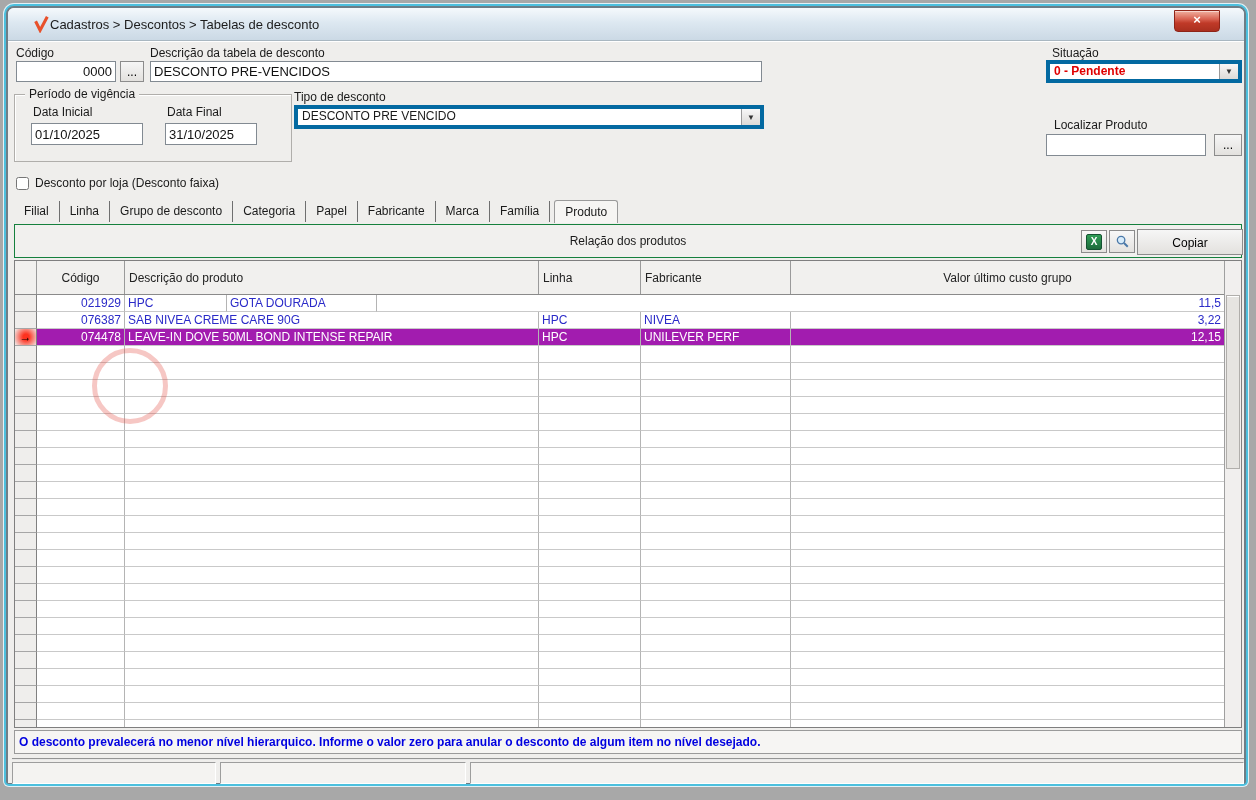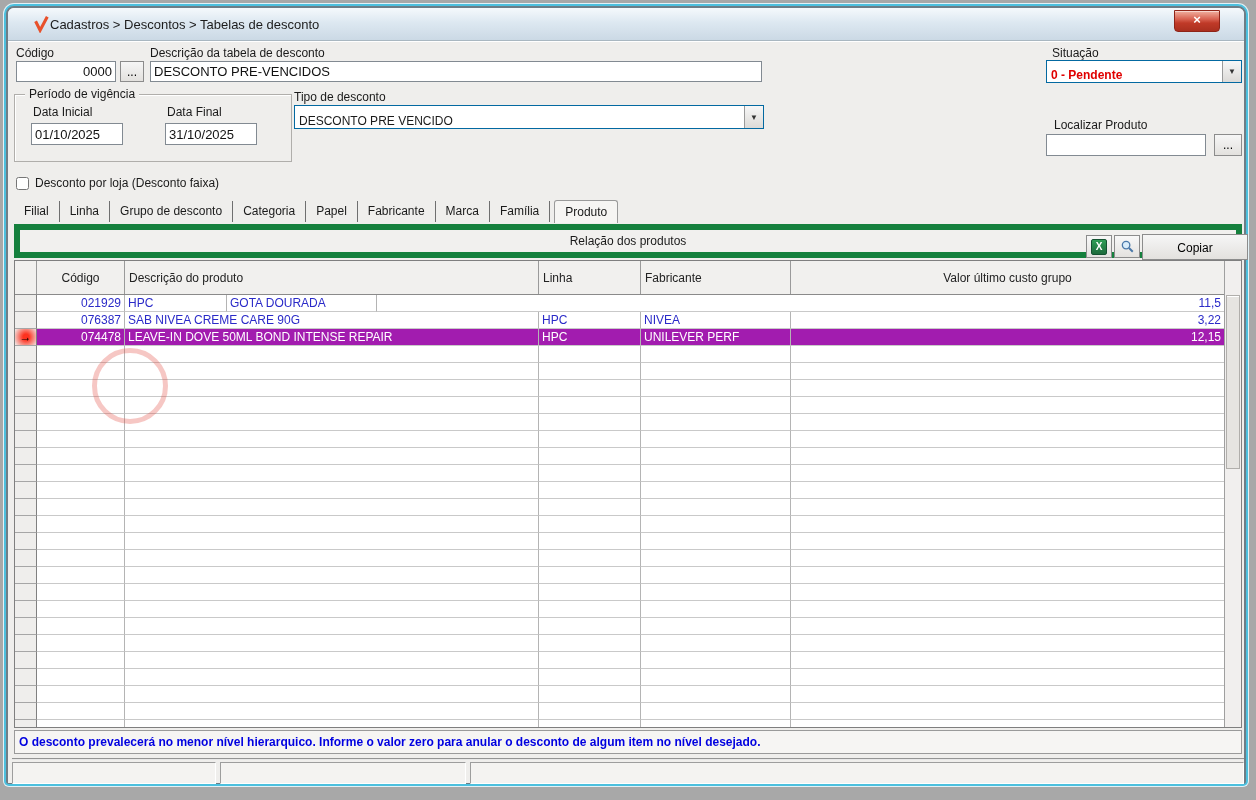--- a/index.html
+++ b/index.html
@@ -17,40 +17,40 @@
     border:1px solid #8e2418;color:#fff;font-weight:bold;font-size:13px;line-height:18px;
     text-align:center;box-shadow:inset 0 1px 0 rgba(255,255,255,.5);margin-top:-6px;}
   .client{position:relative;height:calc(100% - 33px);background:#efeeec;border-top:1px solid #fff;}
 
   .lbl{position:absolute;white-space:nowrap;}
   .tbx{position:absolute;background:#fff;border:1px solid #828a92;font-family:"Liberation Sans",sans-serif;
     font-size:13px;padding:0 3px;box-sizing:border-box;color:#111;}
   .tbx.right{text-align:right;}
   .btn{position:absolute;background:linear-gradient(#f6f6f6,#e3e1de);border:1px solid #8c8c8c;
     font-family:"Liberation Sans",sans-serif;font-size:12px;box-sizing:border-box;text-align:center;}
-  .combo{position:absolute;background:#fff;border:1px solid #0369a1;display:flex;align-items:flex-end;box-sizing:border-box;}
+  .combo{position:absolute;background:#fff;border:4px solid #0369a1;display:flex;align-items:flex-start;box-sizing:border-box;}
   .combo .val{flex:1;padding:0 4px;white-space:nowrap;overflow:hidden;}
   .combo .arrow{width:18px;align-self:stretch;display:flex;align-items:center;justify-content:center;
     background:linear-gradient(#f7f7f7,#dcdad7);border-left:1px solid #9a9a9a;font-size:8px;color:#333;}
   .combo.red .val{color:#e00000;font-weight:bold;}
 
   .groupbox{position:absolute;left:6px;top:52px;width:276px;height:66px;border:1px solid #b0aeab;
     box-shadow:inset 1px 1px 0 #fff;}
   .groupbox .legend{position:absolute;top:-8px;left:10px;background:#efeeec;padding:0 4px;}
 
   .chkrow{position:absolute;left:8px;top:134px;display:flex;align-items:center;gap:6px;}
   .chkrow input{width:13px;height:13px;margin:0;}
 
   .tabbar{position:absolute;left:6px;top:156px;height:24px;display:flex;align-items:flex-end;}
   .tab{padding:3px 10px 4px;border-right:1px solid #6f6f6f;line-height:14px;cursor:default;}
   .tab.active{background:#f6f5f3;border:1px solid #9a9a9a;border-bottom:none;border-radius:3px 3px 0 0;
     padding-top:4px;margin-left:4px;position:relative;top:1px;}
 
   .panelhdr{position:absolute;left:6px;top:182px;width:1228px;height:34px;background:#f1f0ee;
-    border:6px solid #15803d;box-sizing:border-box;display:flex;align-items:center;}
+    border:1px solid #15803d;box-sizing:border-box;display:flex;align-items:center;}
   .panelhdr .ptitle{position:absolute;left:0;right:0;text-align:center;}
   .iconbtn{position:absolute;top:5px;width:26px;height:23px;background:linear-gradient(#f8f8f8,#e4e2df);
     border:1px solid #8c8c8c;display:flex;align-items:center;justify-content:center;box-sizing:border-box;}
   .excel-glyph{width:14px;height:14px;background:linear-gradient(#2f9e56,#1d6b3c);border:1px solid #145231;
     color:#fff;font-size:10px;font-weight:bold;line-height:13px;text-align:center;border-radius:2px;}
   .copiar{left:1122px;top:4px;width:106px;height:26px;line-height:24px;}
 
   .grid{position:absolute;left:6px;top:218px;width:1228px;height:468px;border:1px solid #7f7f7f;
     background:#fff;box-sizing:border-box;overflow:hidden;}
   .grid-inner{position:absolute;left:0;top:0;right:16px;bottom:0;}
@@ -121,21 +121,21 @@
       <span class="lbl" style="left:1044px;top:4px;">Situação</span>
       <div class="combo red" style="left:1038px;top:18px;width:196px;height:23px;">
         <span class="val">0 - Pendente</span>
         <span class="arrow">▼</span>
       </div>
 
       <div class="groupbox">
         <span class="legend">Período de vigência</span>
         <span class="lbl" style="left:18px;top:10px;">Data Inicial</span>
         <span class="lbl" style="left:152px;top:10px;">Data Final</span>
-        <input class="tbx" style="left: 16px; top: 28px; width: 92px; height: 22px;" value="01/10/2025">
+        <input class="tbx" style="left: 16px; top: 28px; width: 112px; height: 22px;" value="01/10/2025">
         <input class="tbx" style="left: 150px; top: 28px; width: 92px; height: 22px;" value="31/10/2025">
       </div>
 
       <span class="lbl" style="left:286px;top:48px;">Tipo de desconto</span>
       <div class="combo" style="left:286px;top:63px;width:470px;height:24px;">
         <span class="val">DESCONTO PRE VENCIDO</span>
         <span class="arrow">▼</span>
       </div>
 
       <span class="lbl" style="left:1046px;top:76px;">Localizar Produto</span>

